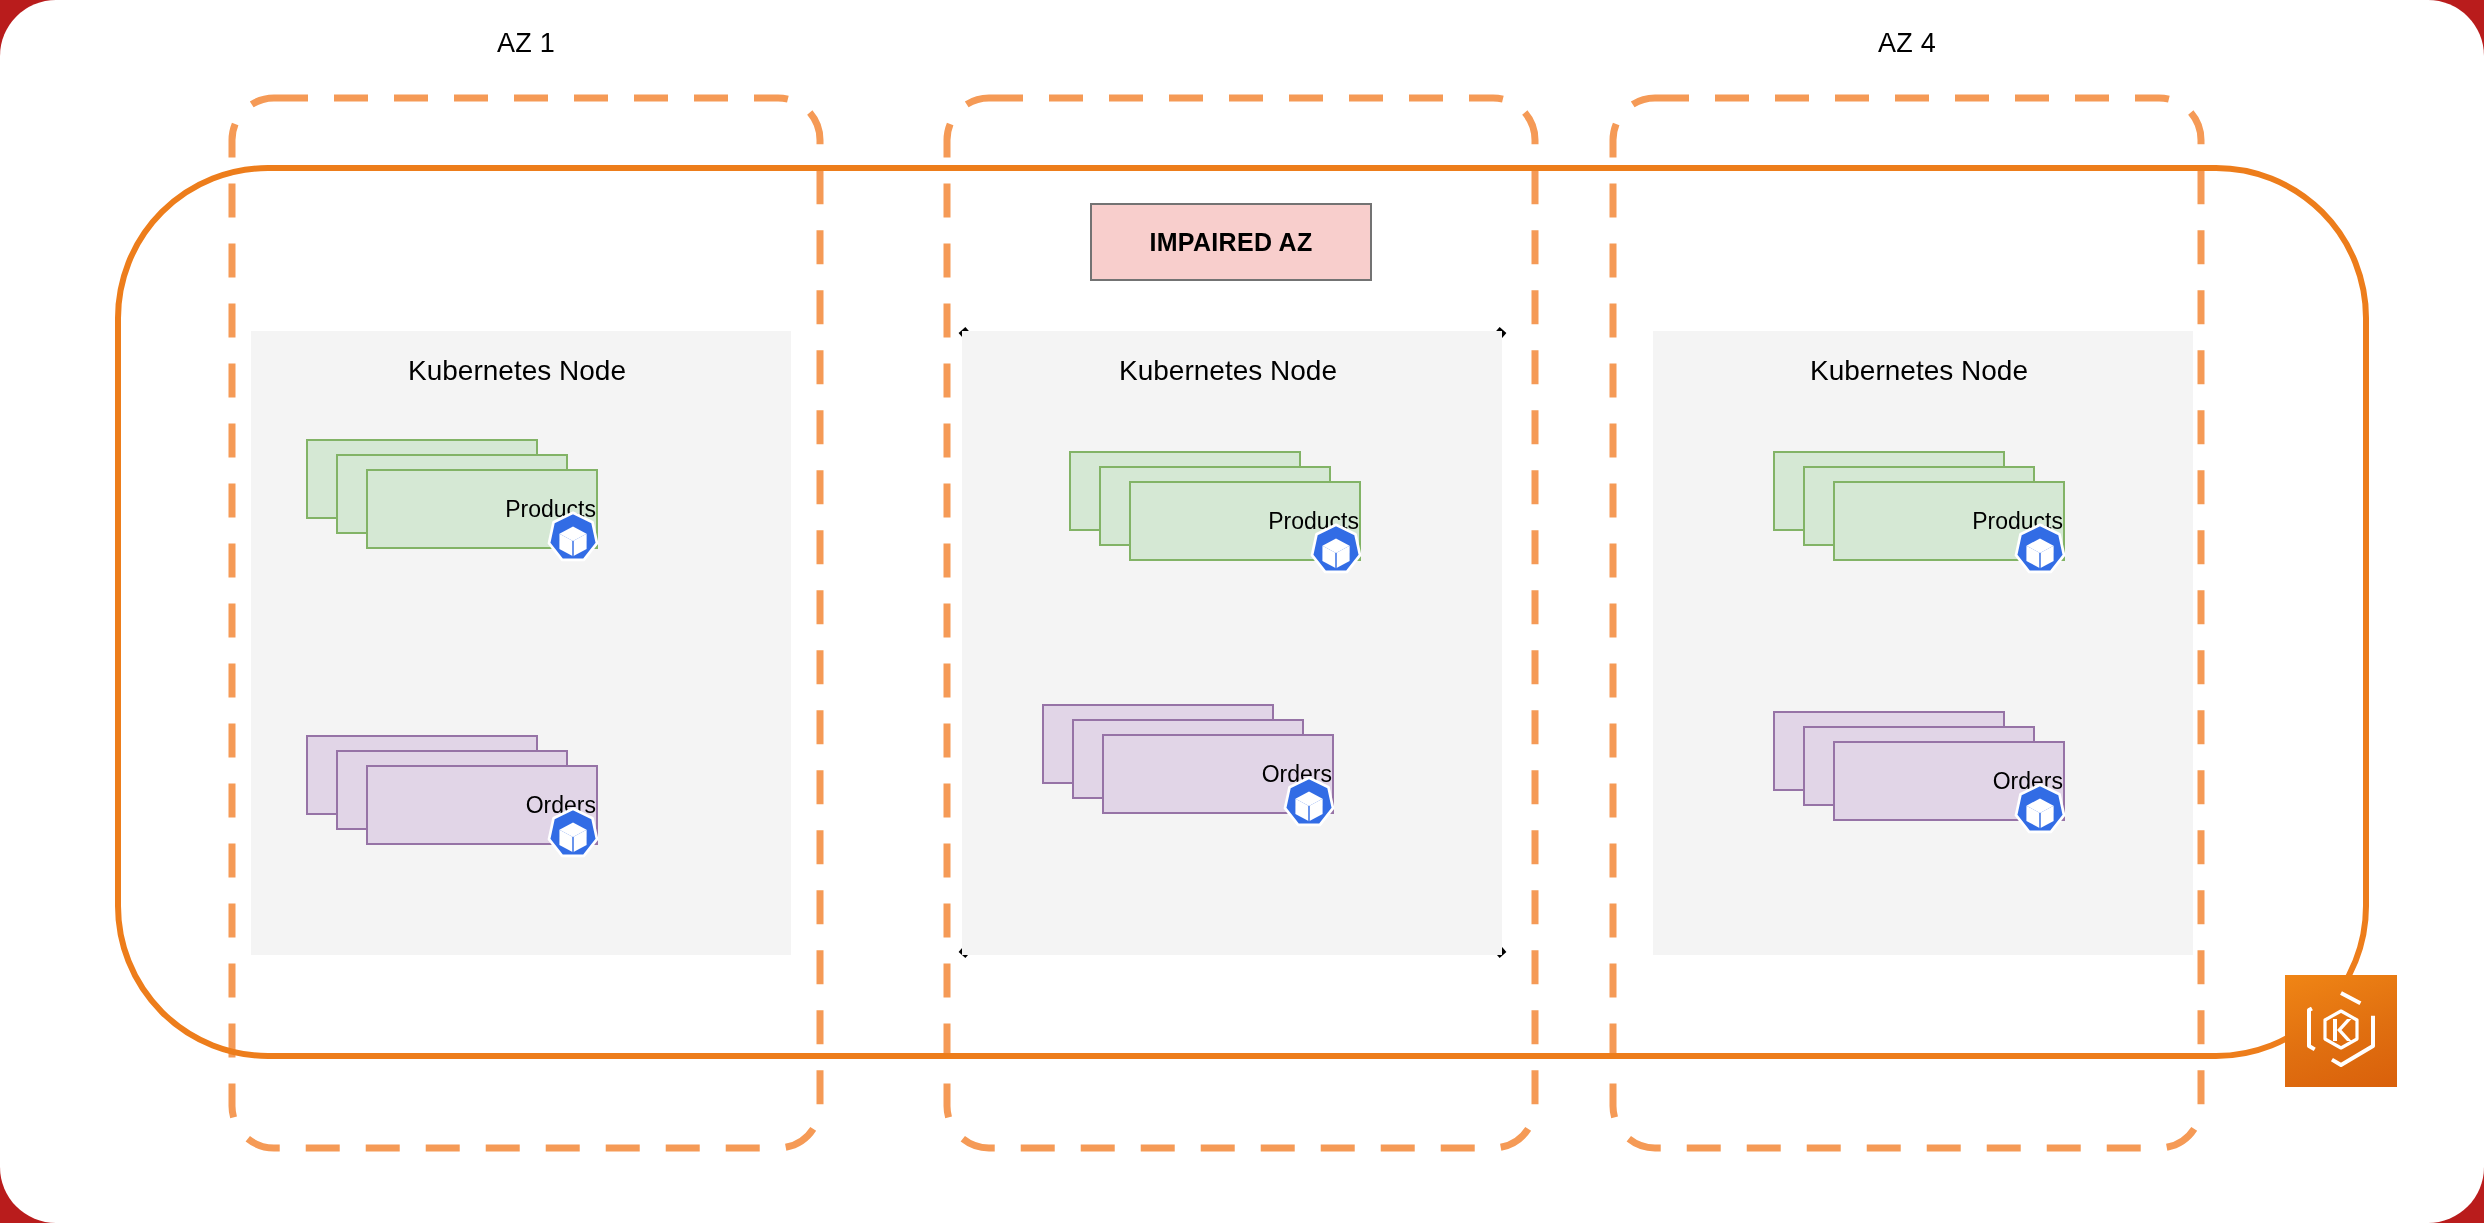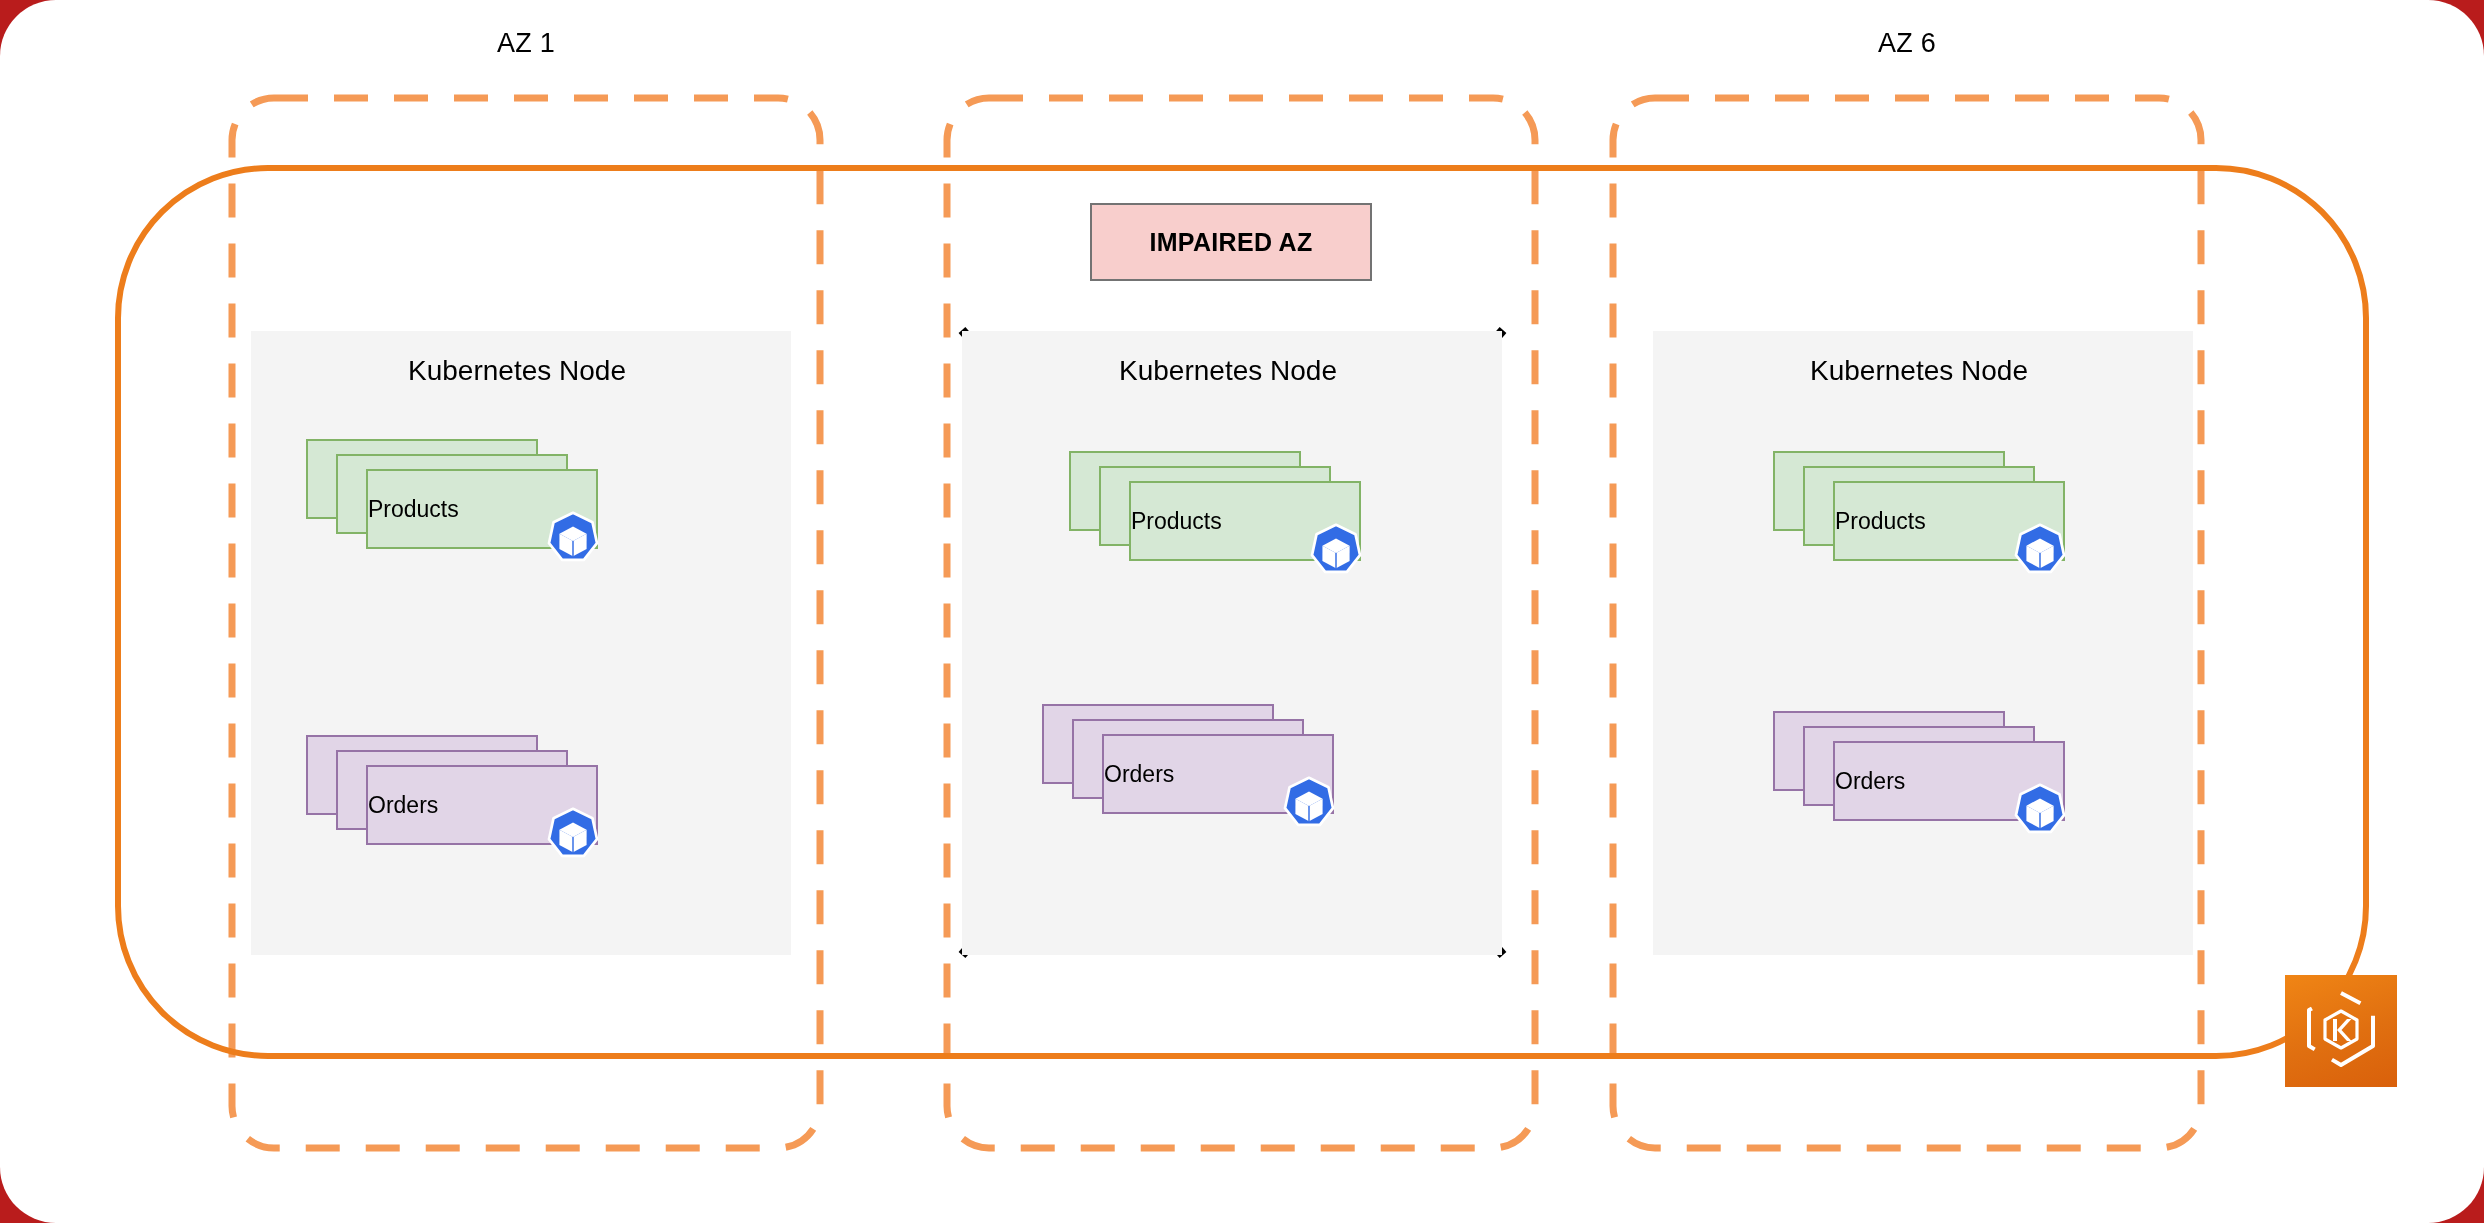--- a/index.html
+++ b/index.html
@@ -89,21 +89,21 @@
 
   .pod-card.l0 { left: 0px;  top: 0px;  z-index: 1; }
   .pod-card.l1 { left: 30px; top: 15px; z-index: 2; }
   .pod-card.l2 { left: 60px; top: 30px; z-index: 3; }
 
   .pod-label {
     position: absolute;
     left: 0; right: 0;
     top: 50%;
     transform: translateY(-50%);
-    text-align: left;
+    text-align: right;
     font-size: 23px;
     color: #000000;
     white-space: nowrap;
   }
 
   
   .k8s-badge {
     position: absolute;
     width: 58px;
     height: 58px;
@@ -155,21 +155,21 @@
 
     <rect x="118" y="168" width="2248" height="888" rx="150" ry="150" fill="none" stroke="#ed7d1b" stroke-width="6"></rect>
 
     <g>
       <line x1="962" y1="330" x2="1503" y2="955" stroke="#000000" stroke-width="9"></line>
       <line x1="1503" y1="330" x2="962" y2="955" stroke="#000000" stroke-width="9"></line>
     </g>
   </svg>
 
   <div class="az-label" style="left:232px; top:28px; width:588px;">AZ 1</div>
-  <div class="az-label" style="left:1613px; top:28px; width:588px;">AZ 6</div>
+  <div class="az-label" style="left:1613px; top:28px; width:588px;">AZ 4</div>
 
   <div class="node-box" style="left:251px; top:331px; width:540px; height:624px;">
     <div class="node-title">Kubernetes Node</div>
 
     <div class="pod-stack" style="left:55px; top:108px;">
       <div class="pod-card green l0"></div>
       <div class="pod-card green l1"></div>
       <div class="pod-card green l2">
         <div class="pod-label">Products</div>
       </div>

